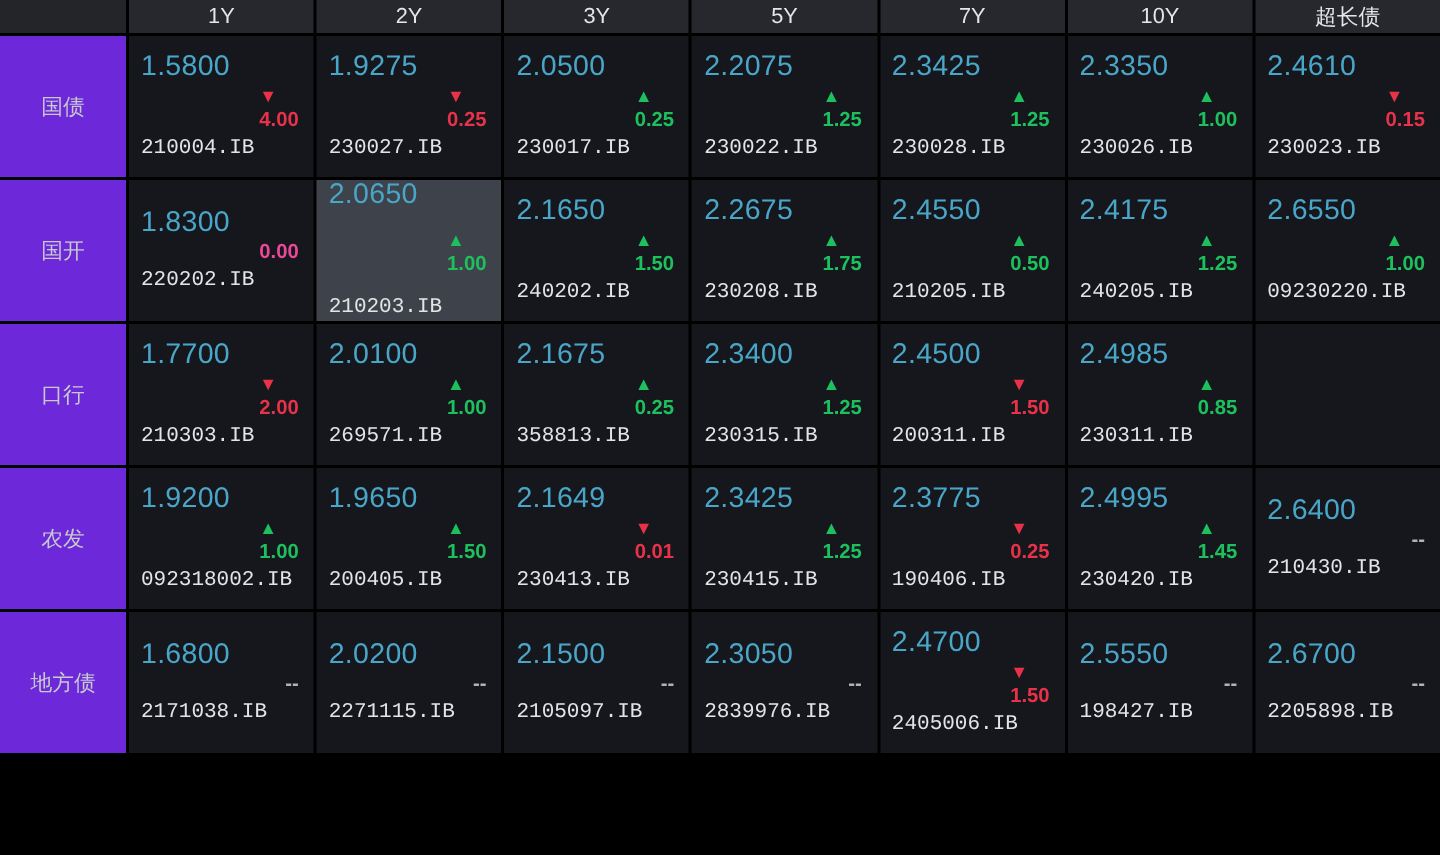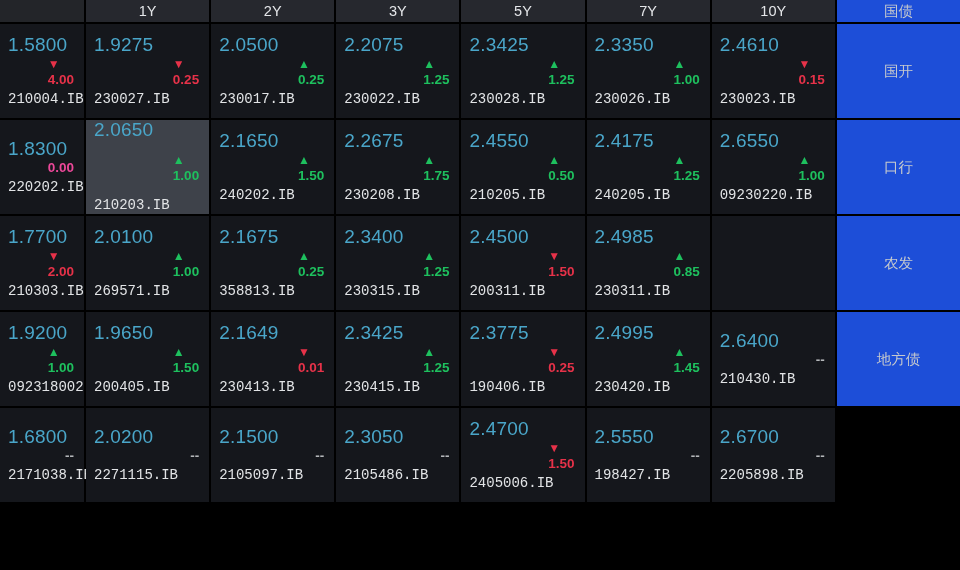--- a/index.html
+++ b/index.html
@@ -14,21 +14,21 @@
     background:#000;
     overflow:hidden;
   }
   .corner{background:#232529;}
   .hcell{
     background:#26282e;color:#e4e6e9;
     display:flex;align-items:center;justify-content:center;
     font-size:14.5px;
   }
   .lcell{
-    background:#1d4ed8;color:#c6c9cd;
+    background:#6d28d9;color:#c6c9cd;
     display:flex;align-items:center;justify-content:center;
     font-size:14.5px;
   }
   .cell{
     background:#15171c;
     display:flex;flex-direction:column;justify-content:center;
     padding:0 10px 0 8px;
     cursor:default;
   }
   .cell.hl{background:#3e424a;justify-content:space-between;}
@@ -51,20 +51,21 @@
 <body>
 
 <div id="board">
     <div class="corner"></div>
     <div class="hcell">1Y</div>
     <div class="hcell">2Y</div>
     <div class="hcell">3Y</div>
     <div class="hcell">5Y</div>
     <div class="hcell">7Y</div>
     <div class="hcell">10Y</div>
+    <div class="hcell">超长债</div>
     <div class="lcell">国债</div>
     <div class="cell">
       <div class="yield">1.5800</div>
       <div class="change down"><div class="arr">▼</div><span>4.00</span></div>
       <div class="code">210004.IB</div>
     </div>
     <div class="cell">
       <div class="yield">1.9275</div>
       <div class="change down"><div class="arr">▼</div><span>0.25</span></div>
       <div class="code">230027.IB</div>
@@ -210,21 +211,21 @@
       <div class="code">2271115.IB</div>
     </div>
     <div class="cell">
       <div class="yield">2.1500</div>
       <div class="change none">--</div>
       <div class="code">2105097.IB</div>
     </div>
     <div class="cell">
       <div class="yield">2.3050</div>
       <div class="change none">--</div>
-      <div class="code">2105486.IB</div>
+      <div class="code">2839976.IB</div>
     </div>
     <div class="cell">
       <div class="yield">2.4700</div>
       <div class="change down"><div class="arr">▼</div><span>1.50</span></div>
       <div class="code">2405006.IB</div>
     </div>
     <div class="cell">
       <div class="yield">2.5550</div>
       <div class="change none">--</div>
       <div class="code">198427.IB</div>

